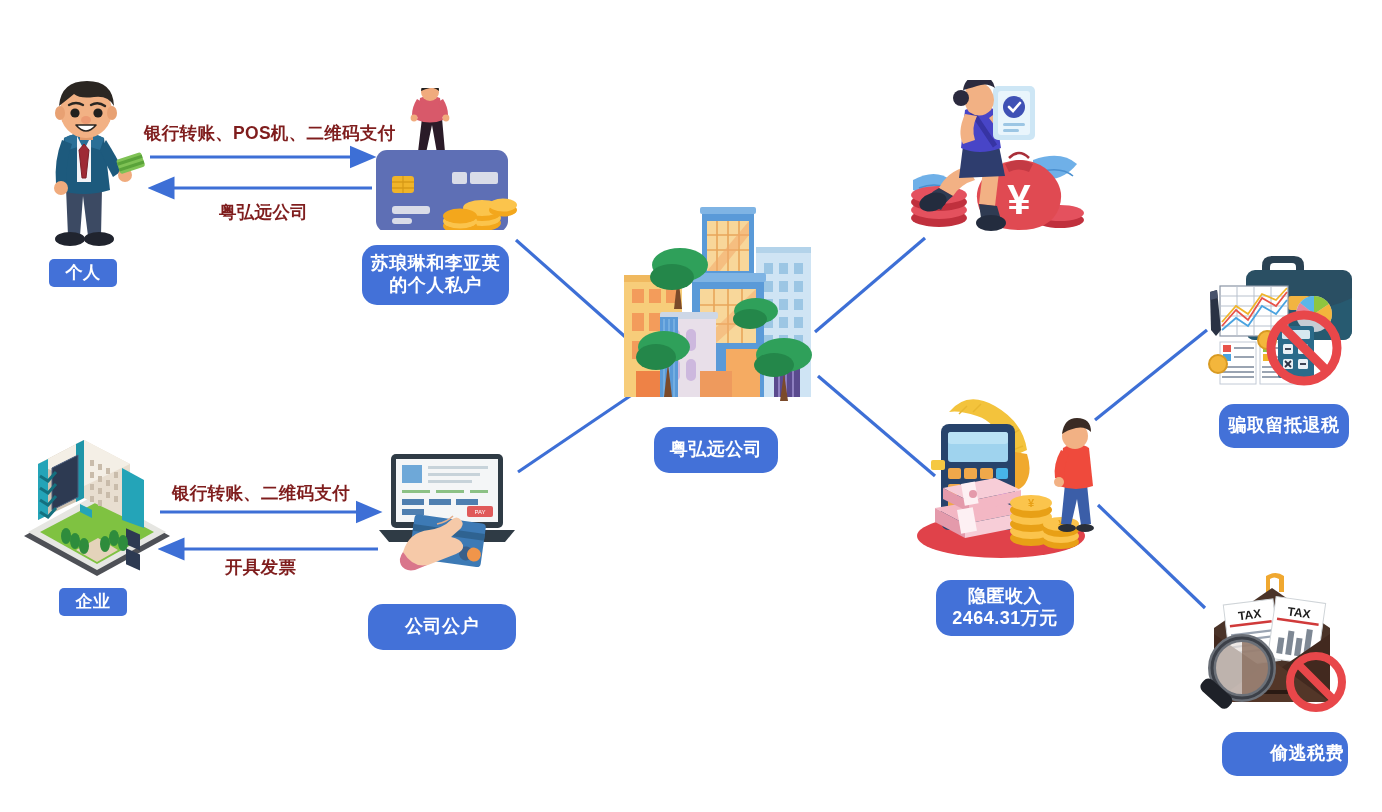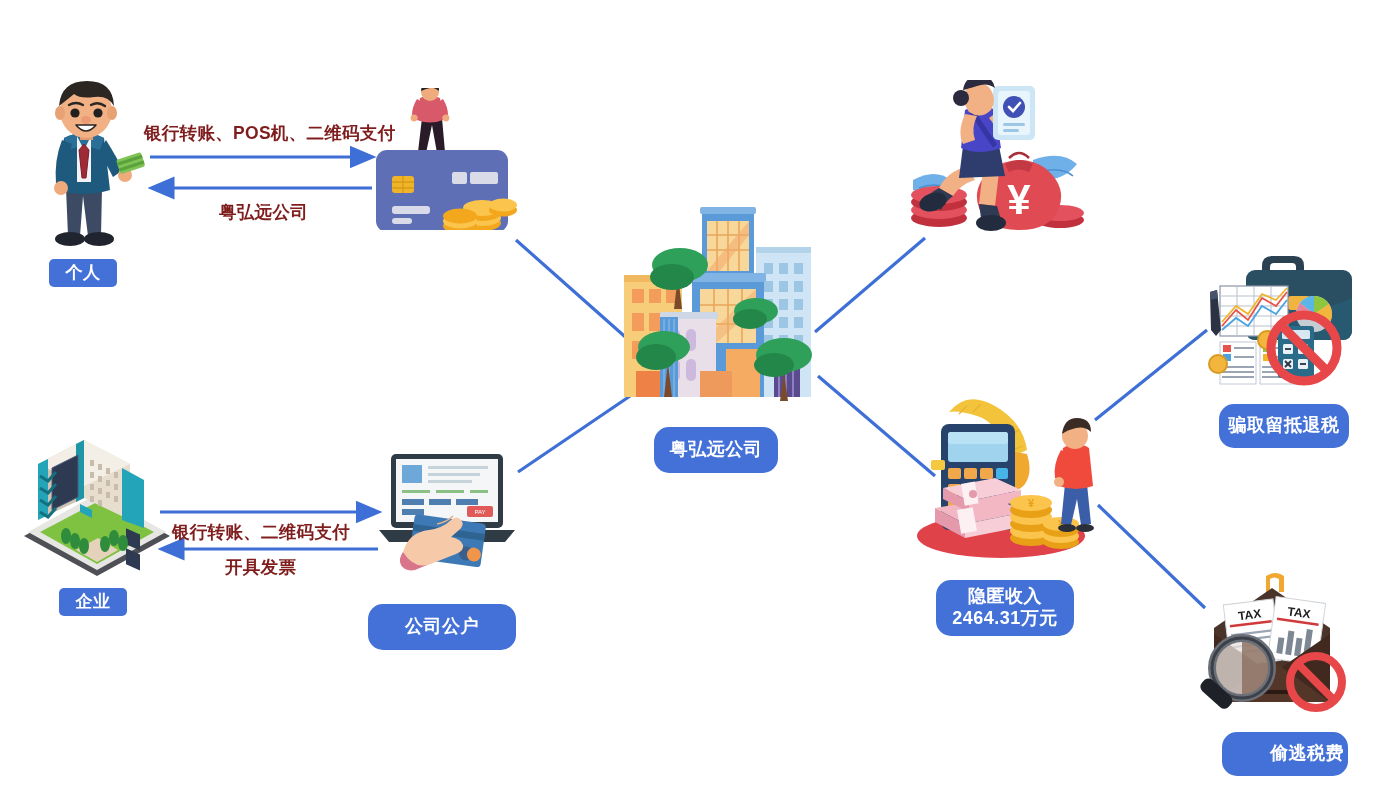--- a/index.html
+++ b/index.html
@@ -161,20 +161,22 @@
         <ellipse cx="112" cy="120" rx="19" ry="8" fill="#fbc44c"></ellipse>
         <ellipse cx="90" cy="138" rx="17" ry="7.5" fill="#f3a71c"></ellipse>
         <ellipse cx="90" cy="133" rx="17" ry="7.5" fill="#fbc44c"></ellipse>
         <ellipse cx="90" cy="128" rx="17" ry="7.5" fill="#f3a71c"></ellipse>
         <ellipse cx="133" cy="122" rx="14" ry="6.5" fill="#f3a71c"></ellipse>
         <ellipse cx="133" cy="117" rx="14" ry="6.5" fill="#fbc44c"></ellipse>
       </g>
     </svg>
   </div>
 
+  <div class="pill medium" style="left:362px; top:245px; width:147px; height:60px;">苏琅琳和李亚英
+的个人私户</div>
 
   <div class="ill" style="left:22px; top:424px; width:150px; height:156px;">
     <svg width="150" height="156" viewBox="0 0 150 156">
 
       <path d="M75 152 L2 112 L75 72 L148 112 z" fill="#4e5056"></path>
       <path d="M75 146 L6 108 L75 70 L144 108 z" fill="#e6e6e2"></path>
       <path d="M75 140 L18 108 L75 78 L132 108 z" fill="#7fc241"></path>
 
       <path d="M75 138 L54 126 L76 114 L96 126 z" fill="#e4d3ba"></path>
 
@@ -222,21 +224,21 @@
         <ellipse cx="62" cy="122" rx="5" ry="8"></ellipse>
           <ellipse cx="92" cy="114" rx="5" ry="8"></ellipse>
         <ellipse cx="101" cy="119" rx="5" ry="8"></ellipse>
           <ellipse cx="83" cy="120" rx="5" ry="8"></ellipse>
       </g>
     </svg>
   </div>
 
   <div class="pill small" style="left:59px; top:588px; width:68px; height:28px;">企业</div>
 
-  <div class="flowtext" style="left:172px; top:481px;margin-top:39px;">银行转账、二维码支付</div>
+  <div class="flowtext" style="left:172px; top:481px;">银行转账、二维码支付</div>
   <div class="flowtext" style="left:225px; top:555px;">开具发票</div>
 
   <div class="ill" style="left:375px; top:452px; width:145px; height:120px;">
     <svg width="145" height="120" viewBox="0 0 145 120">
 
       <rect x="16" y="2" width="112" height="74" rx="5" fill="#2f3b45"></rect>
       <rect x="21" y="7" width="102" height="63" fill="#f4f6f7"></rect>
       <rect x="27" y="13" width="20" height="18" fill="#6ea8d8"></rect>
       <g fill="#c7d3da">
         <rect x="53" y="14" width="60" height="3"></rect>

